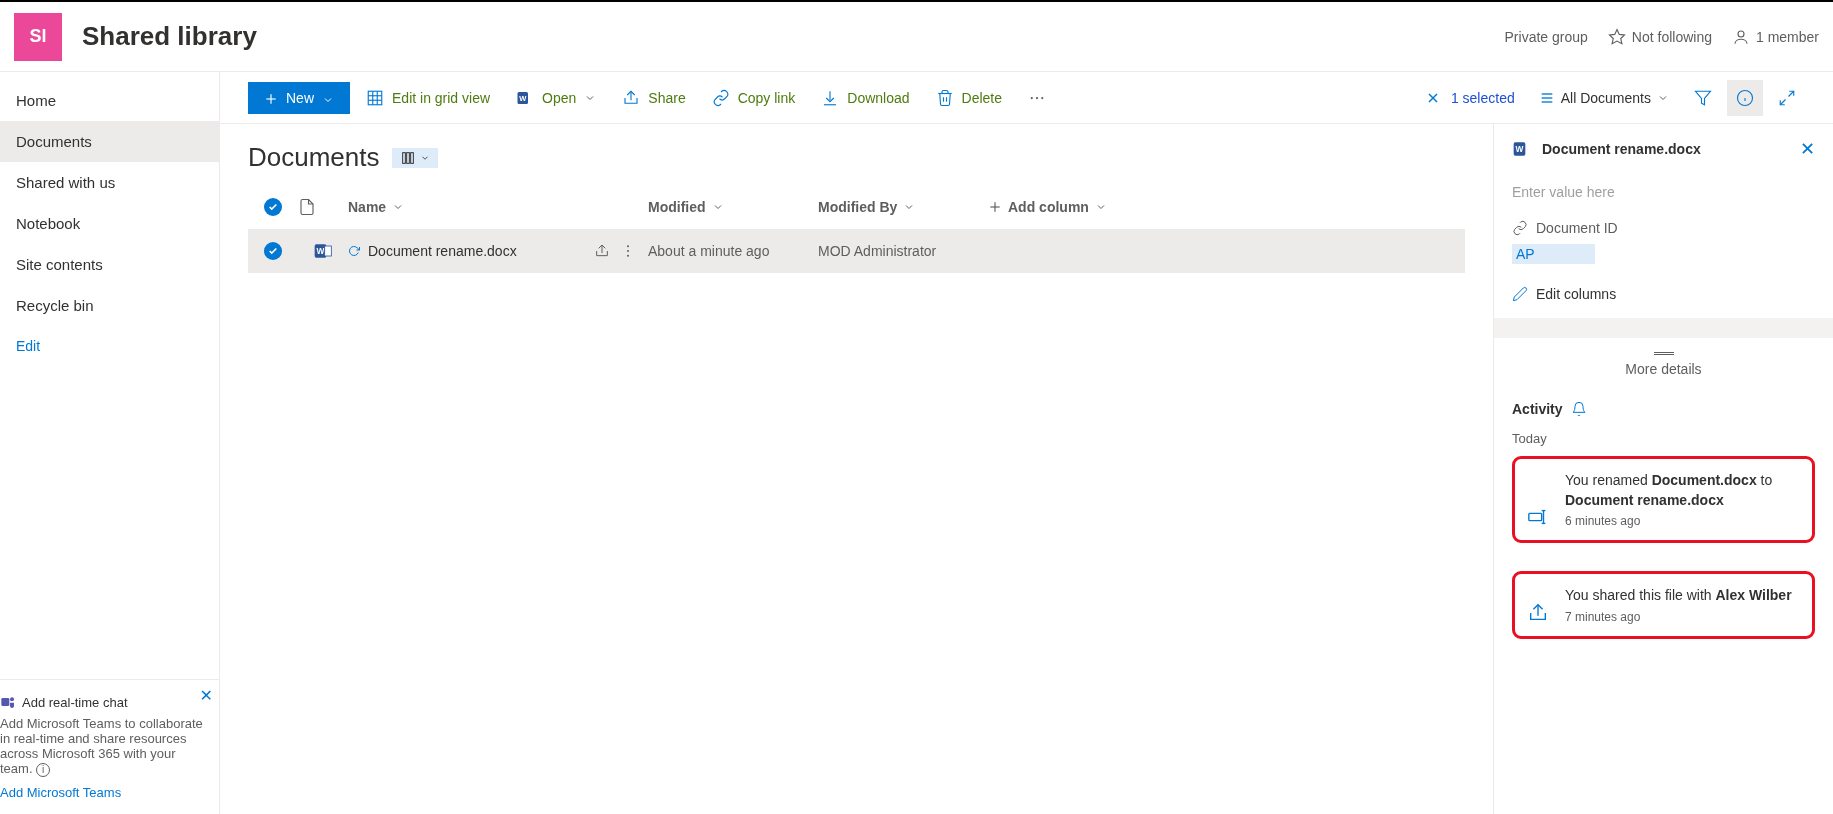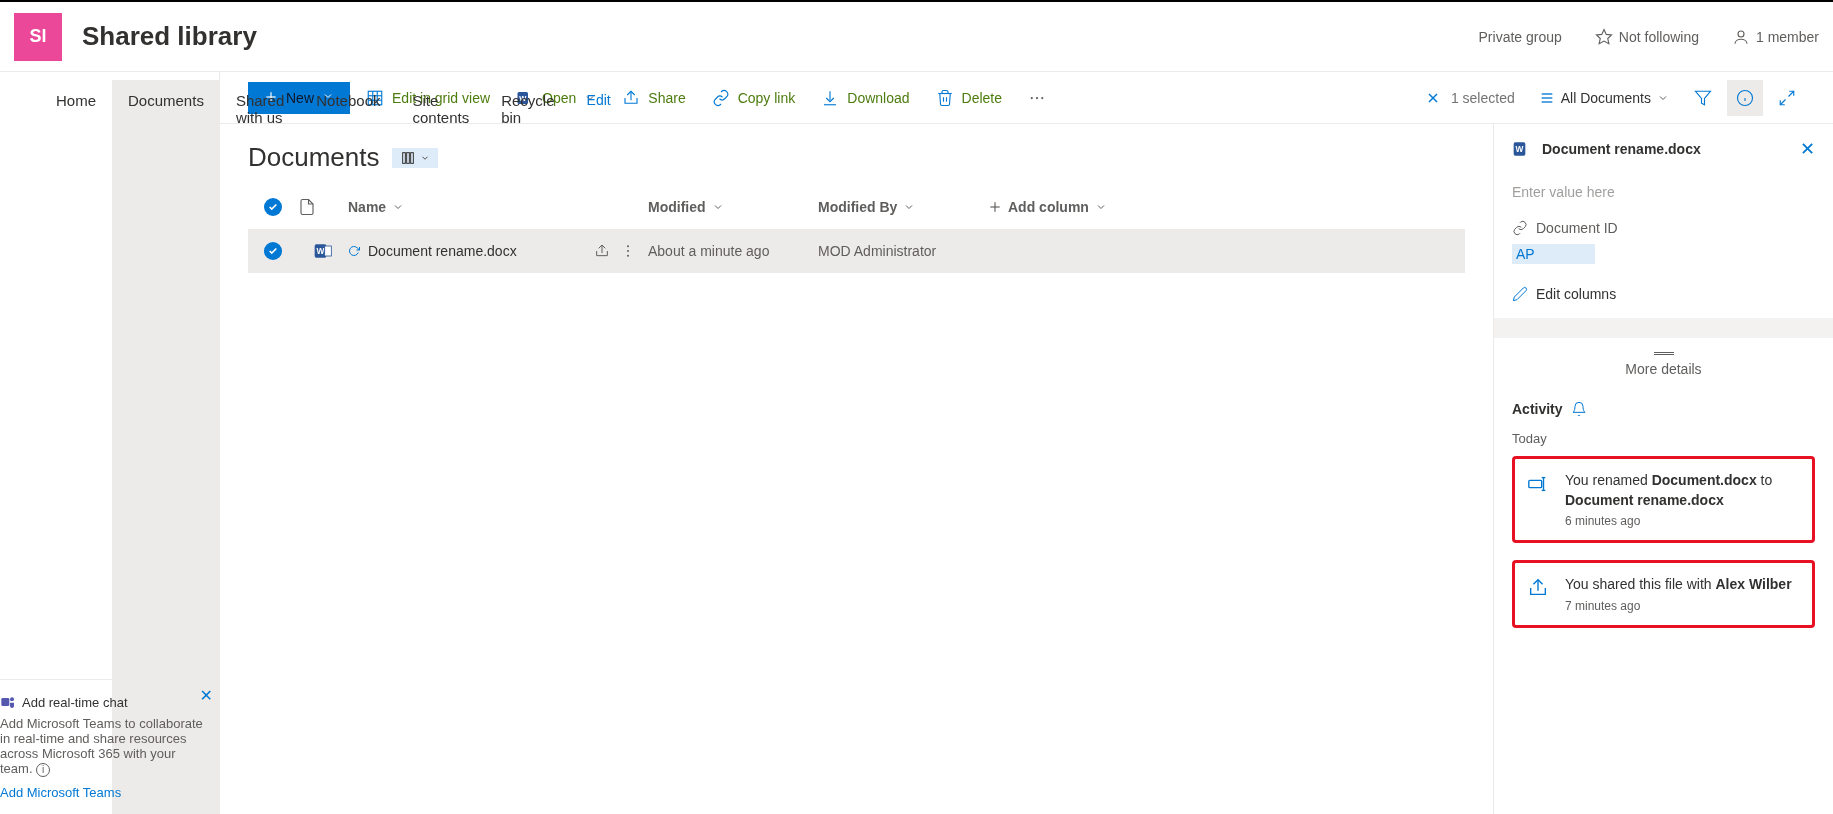--- a/index.html
+++ b/index.html
@@ -1,45 +1,45 @@
 <!DOCTYPE html>
 <html><head>
 <meta charset="utf-8">
 <style>
 * { margin: 0; padding: 0; box-sizing: border-box; font-family: 'Segoe UI', Tahoma, Geneva, Verdana, sans-serif; }
 body { background: #fff; color: #323130; font-size: 14px; }
 
 .header-bar { display: flex; align-items: center; padding: 8px 14px; border-bottom: 1px solid #edebe9; height: 72px; border-top: 2px solid #000; }
 .site-icon { width: 48px; height: 48px; background: #ec4899; color: #fff; display: flex; align-items: center; justify-content: center; font-size: 18px; font-weight: 600; margin-right: 20px; }
 .site-title { font-size: 26px; font-weight: 700; flex: 1; }
-.header-right { display: flex; align-items: center; gap: 33px; color: #605e5c; justify-content: flex-end; }
+.header-right { display: flex; align-items: center; gap: 20px; color: #605e5c; justify-content: flex-end; }
 .header-link { display: flex; align-items: center; gap: 6px; }
 
 .main-layout { display: flex; height: calc(100vh - 72px); }
 
-.left-nav { width: 220px; border-right: 1px solid #edebe9; padding-top: 8px; display: flex; flex-direction: row; position: relative; padding-left: 40px; }
+.left-nav { width: 220px; border-right: 1px solid #edebe9; padding-top: 8px; display: flex; flex-direction: column; position: relative; }
 .nav-item { padding: 12px 16px; cursor: pointer; font-size: 15px; }
 .nav-item.active { background: #edebe9; }
 .nav-edit { color: #0078d4; padding: 12px 16px; cursor: pointer; }
 
 .teams-promo { position: absolute; bottom: 0; left: 0; right: 0; padding: 14px 8px 14px 0; border-top: 1px solid #edebe9; font-size: 13px; color: #605e5c; }
 .teams-promo-title { display: flex; align-items: center; gap: 6px; font-weight: 400; color: #323130; margin-bottom: 6px; }
 .teams-link { color: #0078d4; cursor: pointer; }
 .teams-close { position: absolute; top: 6px; right: 6px; color: #0078d4; cursor: pointer; font-size: 16px; }
 .help-circle { display:inline-block; width:14px; height:14px; border:1px solid #605e5c; border-radius:50%; font-size:10px; text-align:center; line-height:12px; }
 
 .content-area { flex: 1; display: flex; flex-direction: column; overflow: hidden; }
 
 .toolbar { display: flex; align-items: center; padding: 8px 28px; height: 52px; border-bottom: 1px solid #edebe9; gap: 6px; }
-.btn-new { background: #0078d4; color: #0f172a; padding: 8px 16px; display: flex; align-items: flex-start; gap: 8px; cursor: pointer; font-size: 14px; }
+.btn-new { background: #0078d4; color: #ffffff; padding: 8px 16px; display: flex; align-items: flex-end; gap: 8px; cursor: pointer; font-size: 14px; }
 .toolbar-btn { display: flex; align-items: center; gap: 8px; padding: 8px 10px; cursor: pointer; color: #4d7c0f; }
 .toolbar-spacer { flex: 1; }
 .icon-btn { padding: 8px; cursor: pointer; display: flex; align-items: center; justify-content: center; width: 36px; height: 36px; }
 .icon-btn.active-info { background: #edebe9; }
-.selected-count { color: #737373; display: flex; align-items: flex-end; gap: 10px; margin-right: 8px; }
+.selected-count { color: #1d4ed8; display: flex; align-items: flex-end; gap: 10px; margin-right: 8px; }
 .view-selector { display: flex; align-items: center; gap: 6px; cursor: pointer; padding: 8px 10px; }
 
 .content-body { display: flex; flex: 1; overflow: hidden; }
 
 .doc-main { flex: 1; padding: 18px 28px; overflow: auto; }
 .doc-heading { display: flex; align-items: center; gap: 12px; margin-bottom: 12px; }
 .doc-heading h1 { font-size: 26px; font-weight: 500; }
 .tiles-toggle { background: #deecf9; padding: 2px 8px; cursor: pointer; display: flex; align-items: center; gap: 4px; color: #323130; }
 
 .file-table { width: 100%; }
@@ -61,21 +61,21 @@
 .panel-placeholder { color: #a19f9d; margin-top: 10px; }
 .doc-id-row { display: flex; align-items: center; gap: 8px; color: #605e5c; margin-top: 20px; }
 .doc-id-val { color: #0078d4; margin-top: 8px; background: #deecf9; display:inline-block; padding: 2px 60px 2px 4px; }
 .edit-cols { display: flex; align-items: center; gap: 8px; color: #323130; margin-top: 22px; cursor: pointer; }
 .panel-divider-thick { height: 20px; background: #f3f2f1; margin: 16px -18px 0 -18px; }
 .more-details { text-align: center; color: #605e5c; padding: 14px 0; cursor: pointer; }
 .more-grip { width: 20px; height: 3px; border-top: 1px solid #605e5c; border-bottom: 1px solid #605e5c; margin: 0 auto 6px auto; }
 
 .activity-head { display: flex; align-items: center; gap: 8px; font-weight: 600; padding: 10px 0 4px 0; }
 .activity-day { color: #605e5c; font-size: 13px; margin: 10px 0; }
-.activity-item { border: 3px solid #e81123; border-radius: 4px; padding: 12px; display: flex; gap: 14px; margin-bottom: 17px; }
+.activity-item { border: 3px solid #e81123; border-radius: 9px; padding: 12px; display: flex; gap: 14px; margin-bottom: 28px; align-items: flex-end; }
 .activity-icon { color: #0078d4; width: 24px; flex-shrink: 0; padding-top: 2px; }
 .activity-text { font-size: 14px; line-height: 1.4; }
 .activity-time { color: #605e5c; font-size: 12px; margin-top: 4px; }
 
 svg { display: block; }
 </style>
 </head>
 <body>
 
 <div class="header-bar">

